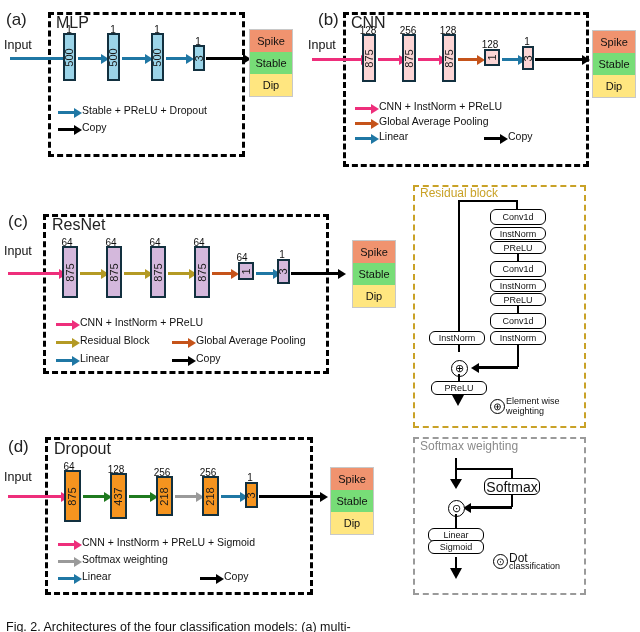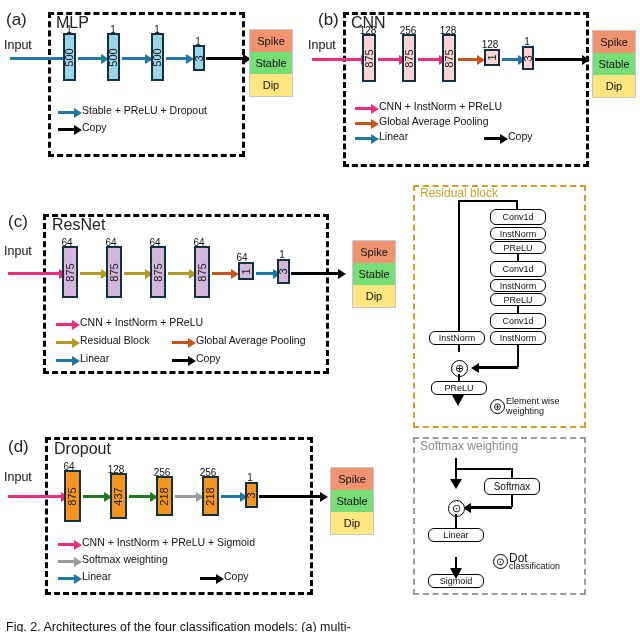--- a/index.html
+++ b/index.html
@@ -309,30 +309,30 @@
 <div class="subpanel" style="left:413px;top:437px;width:173px;height:158px;border:2.5px dashed #9A9A9A;"></div>
 <div class="subtitle" style="left:420px;top:439px;color:#8A8A8A;">Softmax weighting</div>
 
 <div class="ln" style="left:455px;top:458px;width:2px;height:24px;"></div>
 <div class="abs" style="left:450px;top:479px;width:0;height:0;border-left:6px solid transparent;
             border-right:6px solid transparent;border-top:10px solid #000;"></div>
 
 <div class="ln" style="left:455px;top:468px;width:58px;height:2px;"></div>
 <div class="ln" style="left:511px;top:468px;width:2px;height:12px;"></div>
 
-<div class="opbox" style="left:484px;top:478px;width:56px;height:17px;font-size:10px;">Softmax</div>
+<div class="opbox" style="left:484px;top:478px;width:56px;height:17px;font-size:14px;">Softmax</div>
 
 <div class="ln" style="left:511px;top:495px;width:2px;height:12px;"></div>
 <div class="arw" style="left:470px;top:506px;width:42px;color:#000;transform:scaleX(-1);"></div>
 
 <div class="circ" style="left:448px;top:500px;width:15px;height:15px;">⊙</div>
 
 <div class="ln" style="left:455px;top:514px;width:2px;height:15px;"></div>
 <div class="opbox" style="left:428px;top:528px;width:56px;height:14px;">Linear</div>
-<div class="opbox" style="left:428px;top:574px;width:56px;height:14px;">Sigmoid</div>
+<div class="opbox" style="left:428px;top:540px;width:56px;height:14px;">Sigmoid</div>
 <div class="ln" style="left:455px;top:557px;width:2px;height:14px;"></div>
 <div class="abs" style="left:450px;top:568px;width:0;height:0;border-left:6px solid transparent;
             border-right:6px solid transparent;border-top:11px solid #000;"></div>
 
 <div class="circ" style="left:493px;top:554px;width:13px;height:13px;font-size:10px;">⊙</div>
 <div class="abs" style="left:509px;top:551px;font-size:12px;">Dot</div>
 <div class="abs" style="left:509px;top:561px;font-size:9px;">classification</div>
 
 <div class="caption" style="left:6px;top:620px;">Fig. 2.   Architectures of the four classification models: (a) multi-</div>
 

